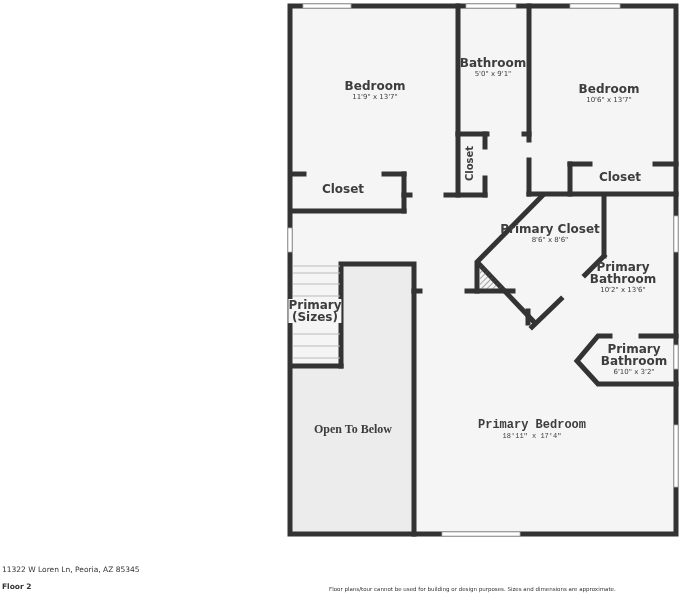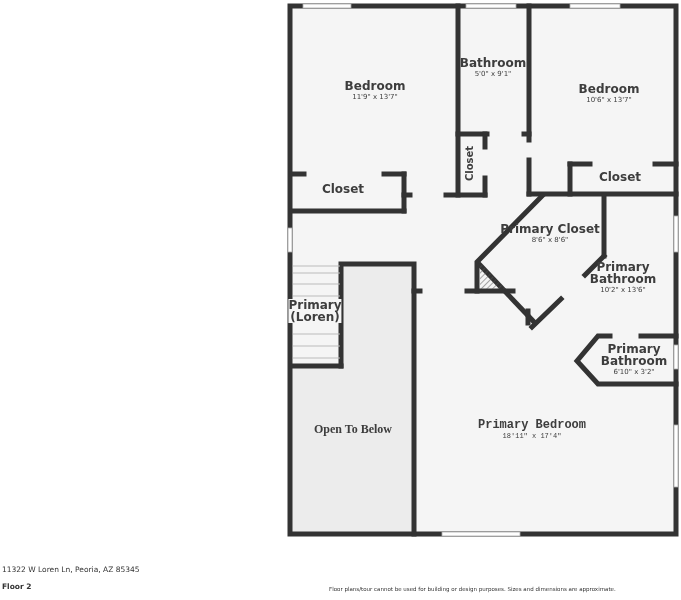--- a/index.html
+++ b/index.html
@@ -125,21 +125,21 @@
   <span class="name">Bathroom</span>
   <span class="dim">10'2" x 13'6"</span>
 </div>
 <div class="lbl" style="left:634px; top:343px;">
   <span class="name">Primary</span>
   <span class="name">Bathroom</span>
   <span class="dim">6'10" x 3'2"</span>
 </div>
 <div class="lbl" style="left:315px; top:299px; background:#f5f5f5;">
   <span class="name">Primary</span>
-  <span class="name">(Loren)</span>
+  <span class="name">(Sizes)</span>
 </div>
 <div class="lbl" style="left:353px; top:423px;font-family:Liberation Serif, serif;">
   <span class="name">Open To Below</span>
 </div>
 <div class="lbl" style="left:532px; top:419px;font-family:Liberation Mono, monospace;">
   <span class="name">Primary Bedroom</span>
   <span class="dim">18'11" x 17'4"</span>
 </div>
 
 <div class="footer" style="left:2px; top:565px;">11322 W Loren Ln, Peoria, AZ 85345</div>

